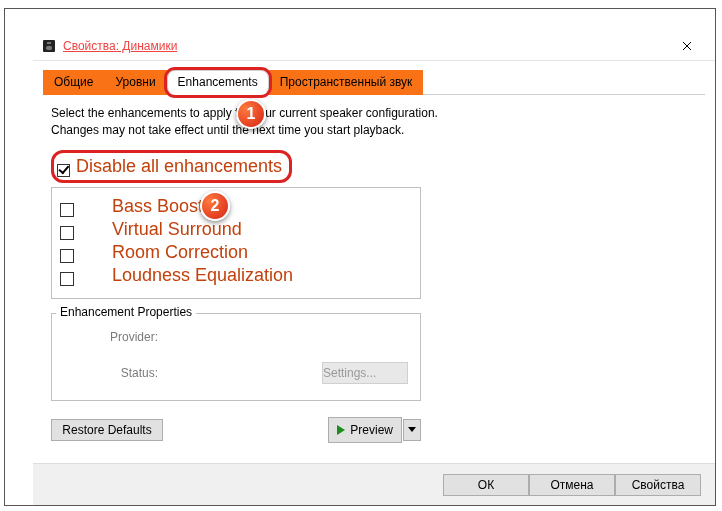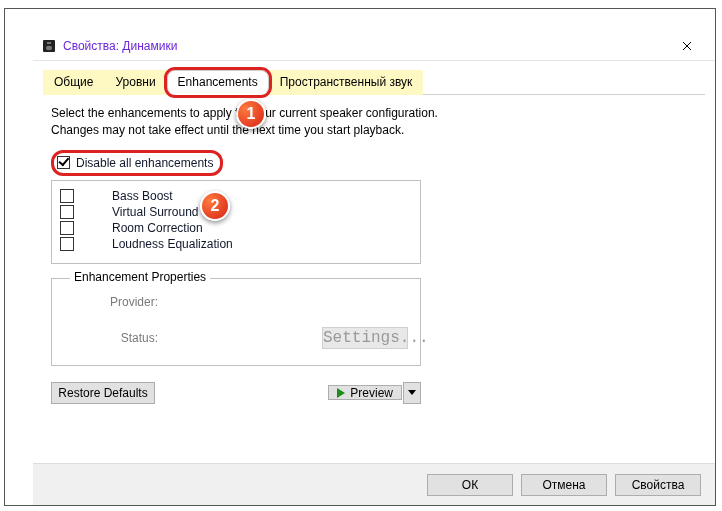--- a/index.html
+++ b/index.html
@@ -1,60 +1,60 @@
 <!DOCTYPE html>
 <html><head>
 <meta charset="utf-8">
 <style>
   * { box-sizing: border-box; font-family: 'Segoe UI', Tahoma, sans-serif; }
   body { margin: 0; background: #fff; width: 722px; height: 511px; overflow: hidden; }
   .outer-frame { position: absolute; left: 4px; top: 8px; width: 712px; height: 498px; border: 1px solid #555; background: #fff; }
   .window { position: absolute; left: 28px; top: 22px; right: 0; bottom: 0; background: #fff; }
   .titlebar { height: 30px; display: flex; align-items: center; padding: 0 8px; border-bottom: 1px solid #e5e5e5; }
   .ticon { width: 16px; height: 16px; margin-right: 6px; }
-  .title { font-size: 12px; color: #6d28d9; flex: 1; }
+  .title { font-size: 12px; color: #ef4444; flex: 1; text-decoration: underline; }
   .close-btn { width: 40px; height: 28px; display: flex; align-items: center; justify-content: center; cursor: pointer; }
   .close-btn svg { width: 10px; height: 10px; }
 
   .tabs-wrap { padding: 8px 10px 0 10px; }
   .tabs { display: flex; border-bottom: 1px solid #d0d0d0; }
-  .tab { font-size: 12px; padding: 4px 10px 5px 10px; border: 1px solid transparent; border-bottom: none; background: #fef9c3; color: #000; cursor: pointer; position: relative; top: 1px; }
+  .tab { font-size: 12px; padding: 4px 10px 5px 10px; border: 1px solid transparent; border-bottom: none; background: #f97316; color: #000; cursor: pointer; position: relative; top: 1px; }
   .tab.active { border-color: #d0d0d0; background: #fff; border-bottom: 1px solid #fff; }
   .tab.highlighted { outline: 3px solid #d22; outline-offset: 0; border-radius: 8px; z-index: 1; }
 
   .content { padding: 10px 18px 0 18px; }
   .desc { font-size: 12px; color: #000; max-width: 420px; line-height: 1.45; margin-bottom: 10px; }
 
-  .ck-row { display: flex; align-items: flex-start; font-size: 12px; color: #0f172a; cursor: pointer; }
+  .ck-row { display: flex; align-items: flex-end; font-size: 18px; color: #c2410c; cursor: pointer; }
   .ck { width: 13px; height: 13px; border: 1px solid #333; margin-right: 6px; display: inline-flex; align-items: center; justify-content: center; background: #fff; }
   .ck.checked::after { content: ''; width: 8px; height: 4px; border-left: 2px solid #000; border-bottom: 2px solid #000; transform: rotate(-50deg) translate(1px,-1px); }
 
   .disable-wrap { display: inline-flex; padding: 3px 7px 3px 3px; border: 3px solid #d22; border-radius: 12px; margin-bottom: 4px; }
 
   .enh-list { width: 370px; border: 1px solid #c0c0c0; padding: 6px 8px 10px 8px; }
   .enh-list .ck-row { margin: 2px 0; gap: 32px; }
   .enh-list .ck { width: 14px; height: 14px; border: 1.5px solid #333; }
 
   .fieldset { width: 370px; border: 1px solid #c0c0c0; margin-top: 14px; padding: 10px 12px 16px 12px; position: relative; }
-  .legend { position: absolute; top: -9px; left: 18px; background: #fff; padding: 0 4px; font-size: 12px; }
+  .legend { position: absolute; top: -9px; left: 4px; background: #fff; padding: 0 4px; font-size: 12px; }
   .prop-row { display: flex; font-size: 12px; color: #7a7a7a; margin: 6px 0 18px 14px; }
   .prop-row .lbl { width: 80px; text-align: right; }
   .prop-row.last { margin-bottom: 0; align-items: center; }
-  .settings-btn { margin-left: auto; width: 86px; height: 22px; background: #e8e8e8; border: 1px solid #d0d0d0; color: #9a9a9a; font-size: 16px; text-align: left; line-height: 20px; font-family: Liberation Mono, monospace; }
+  .settings-btn { margin-left: auto; width: 86px; height: 22px; background: #e8e8e8; border: 1px solid #d0d0d0; color: #9a9a9a; font-size: 12px; text-align: left; line-height: 20px; }
 
-  .restore { width: 104px; height: 22px; border: 1px solid #adadad; background: #e1e1e1; font-size: 12px; text-align: center; line-height: 20px; cursor: pointer; margin-top: 16px; }
+  .restore { width: 112px; height: 22px; border: 1px solid #adadad; background: #e1e1e1; font-size: 12px; text-align: center; line-height: 20px; cursor: pointer; margin-top: 16px; }
   .preview-row { display: flex; align-items: center; margin-top: 16px; gap: 1px; }
-  .preview-btn { height: 15px; border: 1px solid #adadad; background: #e1e1e1; font-size: 12px; padding: 0 8px; display: inline-flex; align-items: center; cursor: pointer; margin-left: 12px; }
+  .preview-btn { height: 26px; border: 1px solid #adadad; background: #e1e1e1; font-size: 12px; padding: 0 8px; display: inline-flex; align-items: center; cursor: pointer; margin-left: 12px; }
   .play { width: 0; height: 0; border-top: 5px solid transparent; border-bottom: 5px solid transparent; border-left: 8px solid #1a8f1a; margin-right: 5px; }
   .dd { width: 18px; height: 22px; border: 1px solid #adadad; background: #e1e1e1; display: inline-flex; align-items: center; justify-content: center; cursor: pointer; }
   .dd::after { content: ''; width: 0; height: 0; border-left: 4px solid transparent; border-right: 4px solid transparent; border-top: 5px solid #000; }
 
   .row-flex { display: flex; width: 370px; justify-content: space-between; align-items: center; }
 
-  .footer { position: absolute; bottom: 0; left: 0; right: 0; height: 42px; background: #f0f0f0; border-top: 1px solid #ddd; display: flex; justify-content: flex-end; align-items: center; padding-right: 14px; gap: 8px; }
+  .footer { position: absolute; bottom: 0; left: 0; right: 0; height: 42px; background: #f0f0f0; border-top: 1px solid #ddd; display: flex; justify-content: flex-end; align-items: center; padding-right: 14px; }
   .btn { width: 86px; height: 22px; border: 1px solid #adadad; background: #e1e1e1; font-size: 12px; text-align: center; line-height: 20px; cursor: pointer; }
 
   .callout { position: absolute; width: 30px; height: 30px; border-radius: 50%; background: radial-gradient(circle at 30% 30%, #ff7a3d, #d62216); border: 2px solid #fff; box-shadow: 0 2px 5px rgba(0,0,0,.45); color: #fff; font-weight: bold; font-size: 16px; display: flex; align-items: center; justify-content: center; pointer-events: none; }
 </style>
 </head>
 <body>
 
 <div class="outer-frame">
   <div class="window">
 

